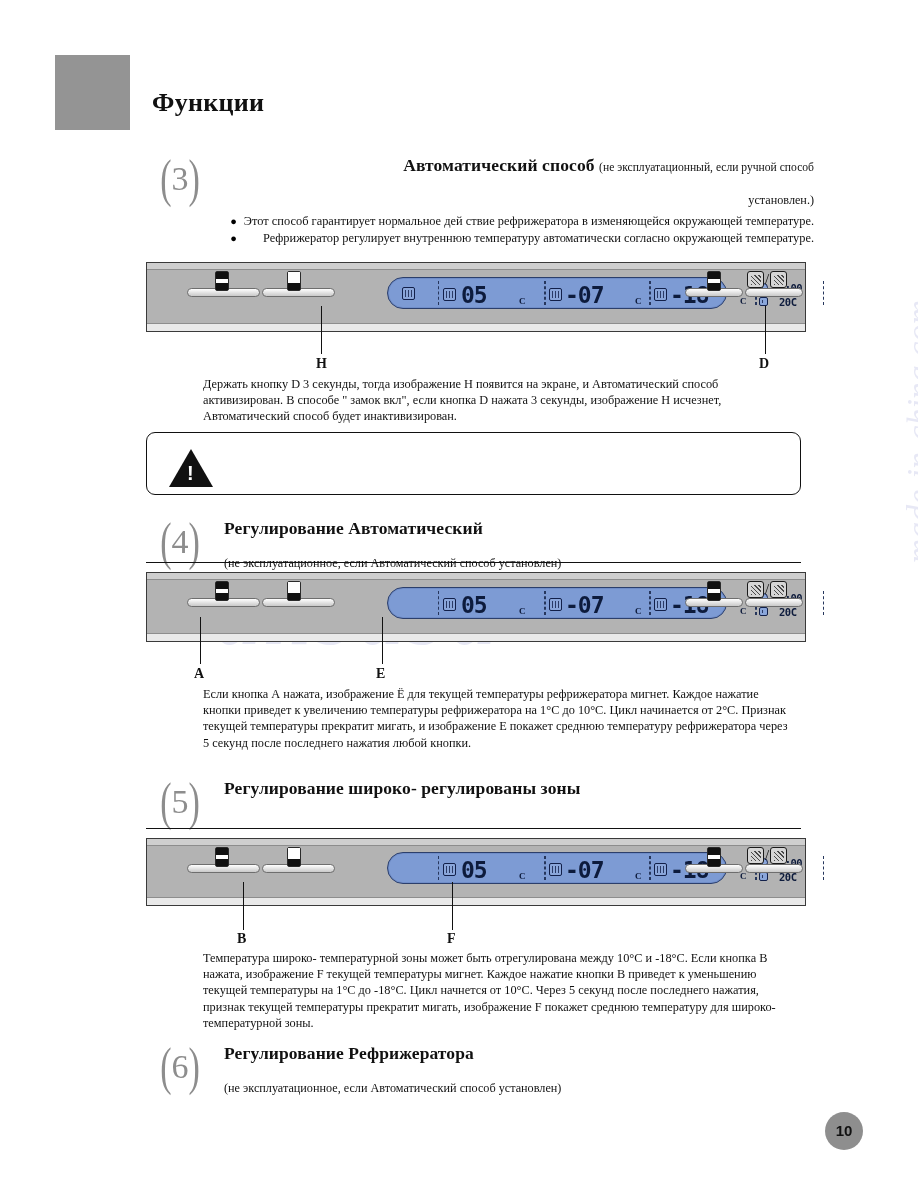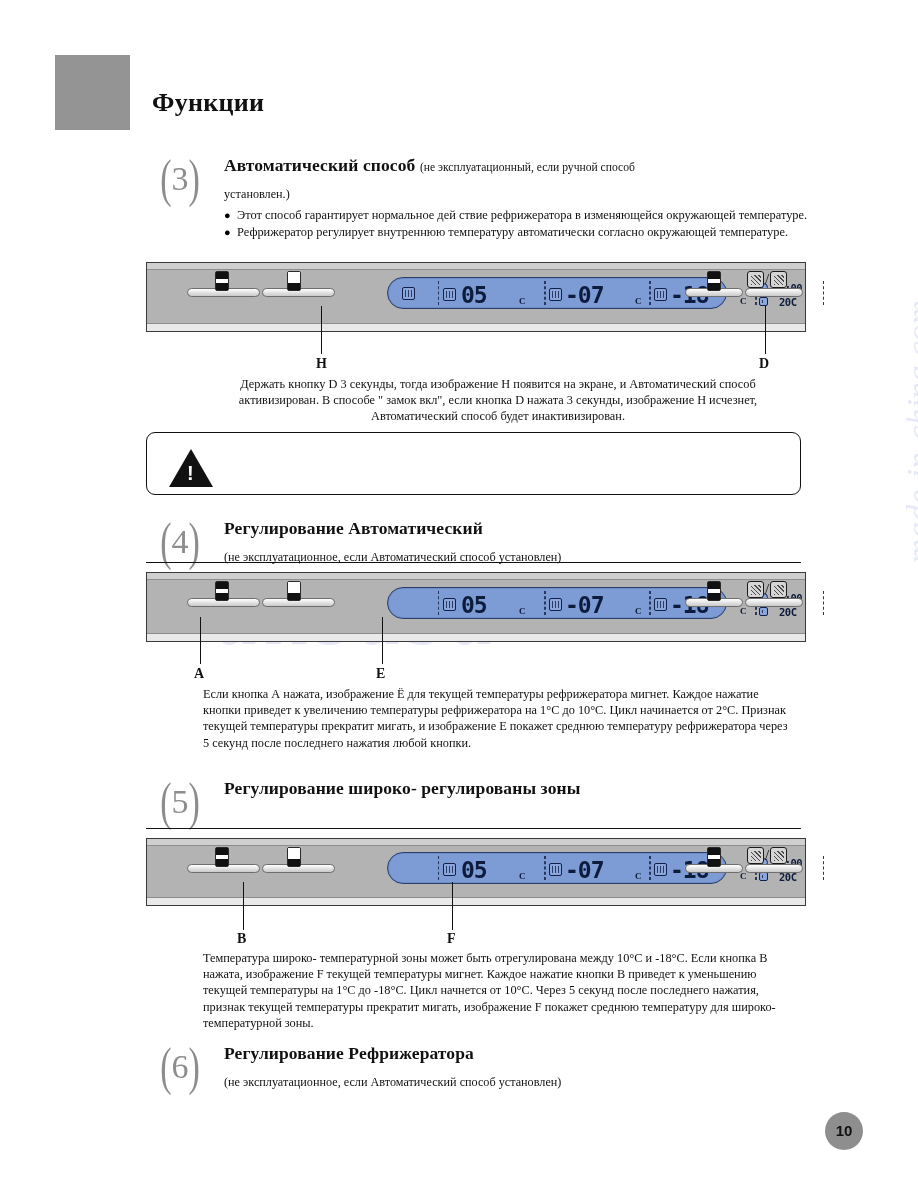--- a/index.html
+++ b/index.html
@@ -38,21 +38,21 @@
   }
   .sec-num .par { display:inline-block; transform:scaleY(1.55); font-weight:400;}
   .sec-body { position:absolute; left:72px; top:0; }
   .sec-title {
     font-size:17.5px; font-weight:bold; letter-spacing:0.1px;
     font-family:"Liberation Serif", serif;
   }
   .sec-title .sub {
     font-size:11.6px; font-weight:normal; letter-spacing:0;
   }
-  .sec-subline { font-size:12.2px; margin-top:11px; }
+  .sec-subline { font-size:12.2px; margin-top:17px; }
   .bullets { margin-top:6px; font-size:12.4px; line-height:1.28; }
   .bullet-row { display:flex; align-items:flex-start; margin-bottom:1px;}
   .bullet-dot {
     flex:0 0 auto; width:13px; font-size:11px; line-height:1.35; color:#000;
   }
   .bullet-txt { flex:1 1 auto; }
 
   
   .panel {
     position:absolute;
@@ -177,21 +177,21 @@
   <div class="wm" style="right:18px; top:300px; font-size:34px; transform:rotate(-90deg); transform-origin:right top;">made-in-china.com</div>
   <div class="wm" style="left:215px; top:560px; font-size:92px;">alibaba</div>
 
   <div class="gray-square"></div>
   <div class="page-title">Функции</div>
 
   <div class="sec" style="left:152px; top:155px; width:660px;">
     <div class="sec-num">
       <span class="par">(</span><span>3</span><span class="par">)</span>
     </div>
-    <div class="sec-body" style="width:590px;">
+    <div class="sec-body" style="width:590px;text-align:right;">
       <div class="sec-title">
         <span>Автоматический способ</span>
         <span class="sub">(не эксплуатационный, если ручной способ</span>
       </div>
       <div class="sec-subline">установлен.)</div>
       <div class="bullets">
         <div class="bullet-row">
           <span class="bullet-dot">●</span>
           <span class="bullet-txt">Этот способ гарантирует нормальное дей ствие рефрижератора в изменяющейся окружающей температуре.</span>
         </div>
@@ -265,21 +265,21 @@
       <span class="slash">/</span>
       <span class="glyph-box"></span>
     </div>
   </div>
 
   <div class="callout-line" style="left:321px; top:306px; height:48px;"></div>
   <div class="callout-lbl" style="left:316px; top:356px;">H</div>
   <div class="callout-line" style="left:765px; top:306px; height:48px;"></div>
   <div class="callout-lbl" style="left:759px; top:356px;">D</div>
 
-  <div class="para" style="left:203px; top:376px; width:590px;text-align:center;">Держать кнопку D 3 секунды, тогда изображение H появится на экране, и Автоматический способ активизирован. В способе " замок вкл", если кнопка D нажата 3 секунды, изображение H исчезнет, Автоматический способ будет инактивизирован.</div>
+  <div class="para" style="left:203px; top:376px; width:590px;">Держать кнопку D 3 секунды, тогда изображение H появится на экране, и Автоматический способ активизирован. В способе " замок вкл", если кнопка D нажата 3 секунды, изображение H исчезнет, Автоматический способ будет инактивизирован.</div>
 
   <div class="warnbox" style="left:146px; top:432px; width:655px; height:63px;">
     <div class="warn-tri"></div>
     <div class="warn-bang">!</div>
   </div>
 
   <div class="sec" style="left:152px; top:518px; width:660px;">
     <div class="sec-num">
       <span class="par">(</span><span>4</span><span class="par">)</span>
     </div>

